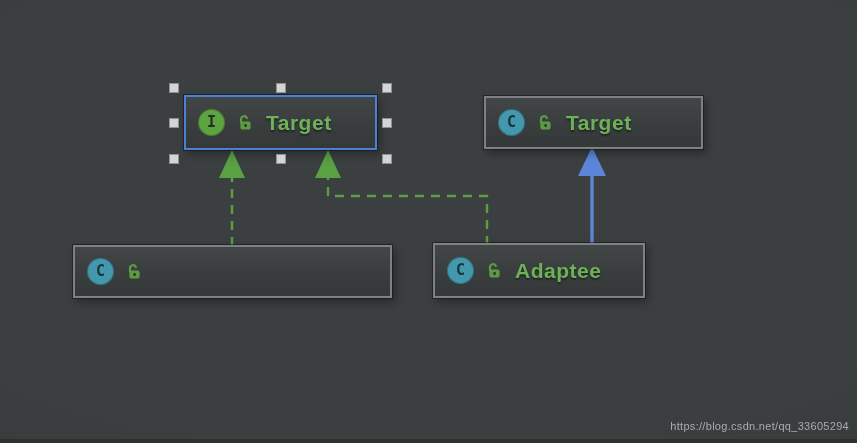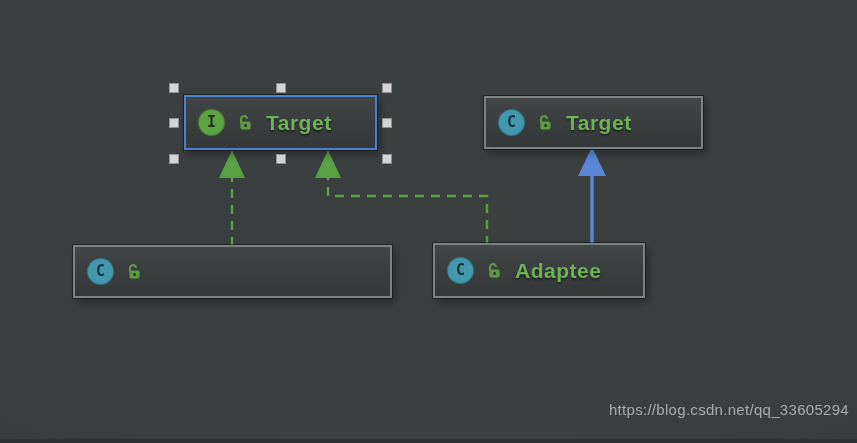--- a/index.html
+++ b/index.html
@@ -62,23 +62,23 @@
     position:absolute;width:10px;height:10px;
     background:#d4d4d4;border:1px solid #8f9192;box-sizing:border-box;
     pointer-events:auto;
   }
   .h-tl{left:-15px;top:-12px}      .h-tc{left:calc(50% - 5px);top:-12px}      .h-tr{right:-15px;top:-12px}
   .h-ml{left:-15px;top:calc(50% - 5px)}                                       .h-mr{right:-15px;top:calc(50% - 5px)}
   .h-bl{left:-15px;bottom:-14px}   .h-bc{left:calc(50% - 5px);bottom:-14px}   .h-br{right:-15px;bottom:-14px}
 
   
   .watermark{
-    position:absolute;right:8px;bottom:25px;
+    position:absolute;right:8px;bottom:11px;
     color:rgba(187,190,191,.85);
-    font-size:15px;letter-spacing:.3px;
+    font-size:11px;letter-spacing:.3px;
   }
 </style>
 </head>
 <body>
 
 <div class="stage">
 
   <svg class="edges" viewBox="0 0 857 443">
       <path d="M232,246 L232,178" fill="none" stroke="#5aa144" stroke-width="2.4" stroke-dasharray="9,7"></path>
       <polygon points="232,150 219,178 245,178" fill="#5aa144"></polygon>

